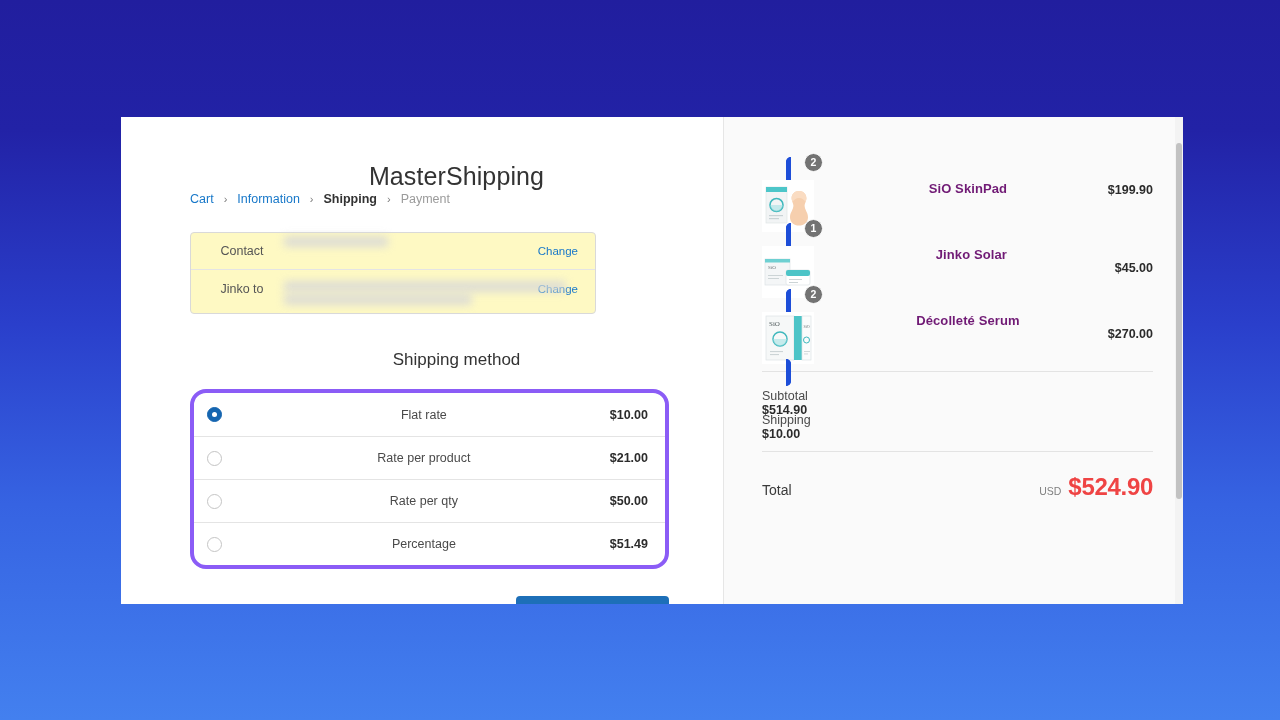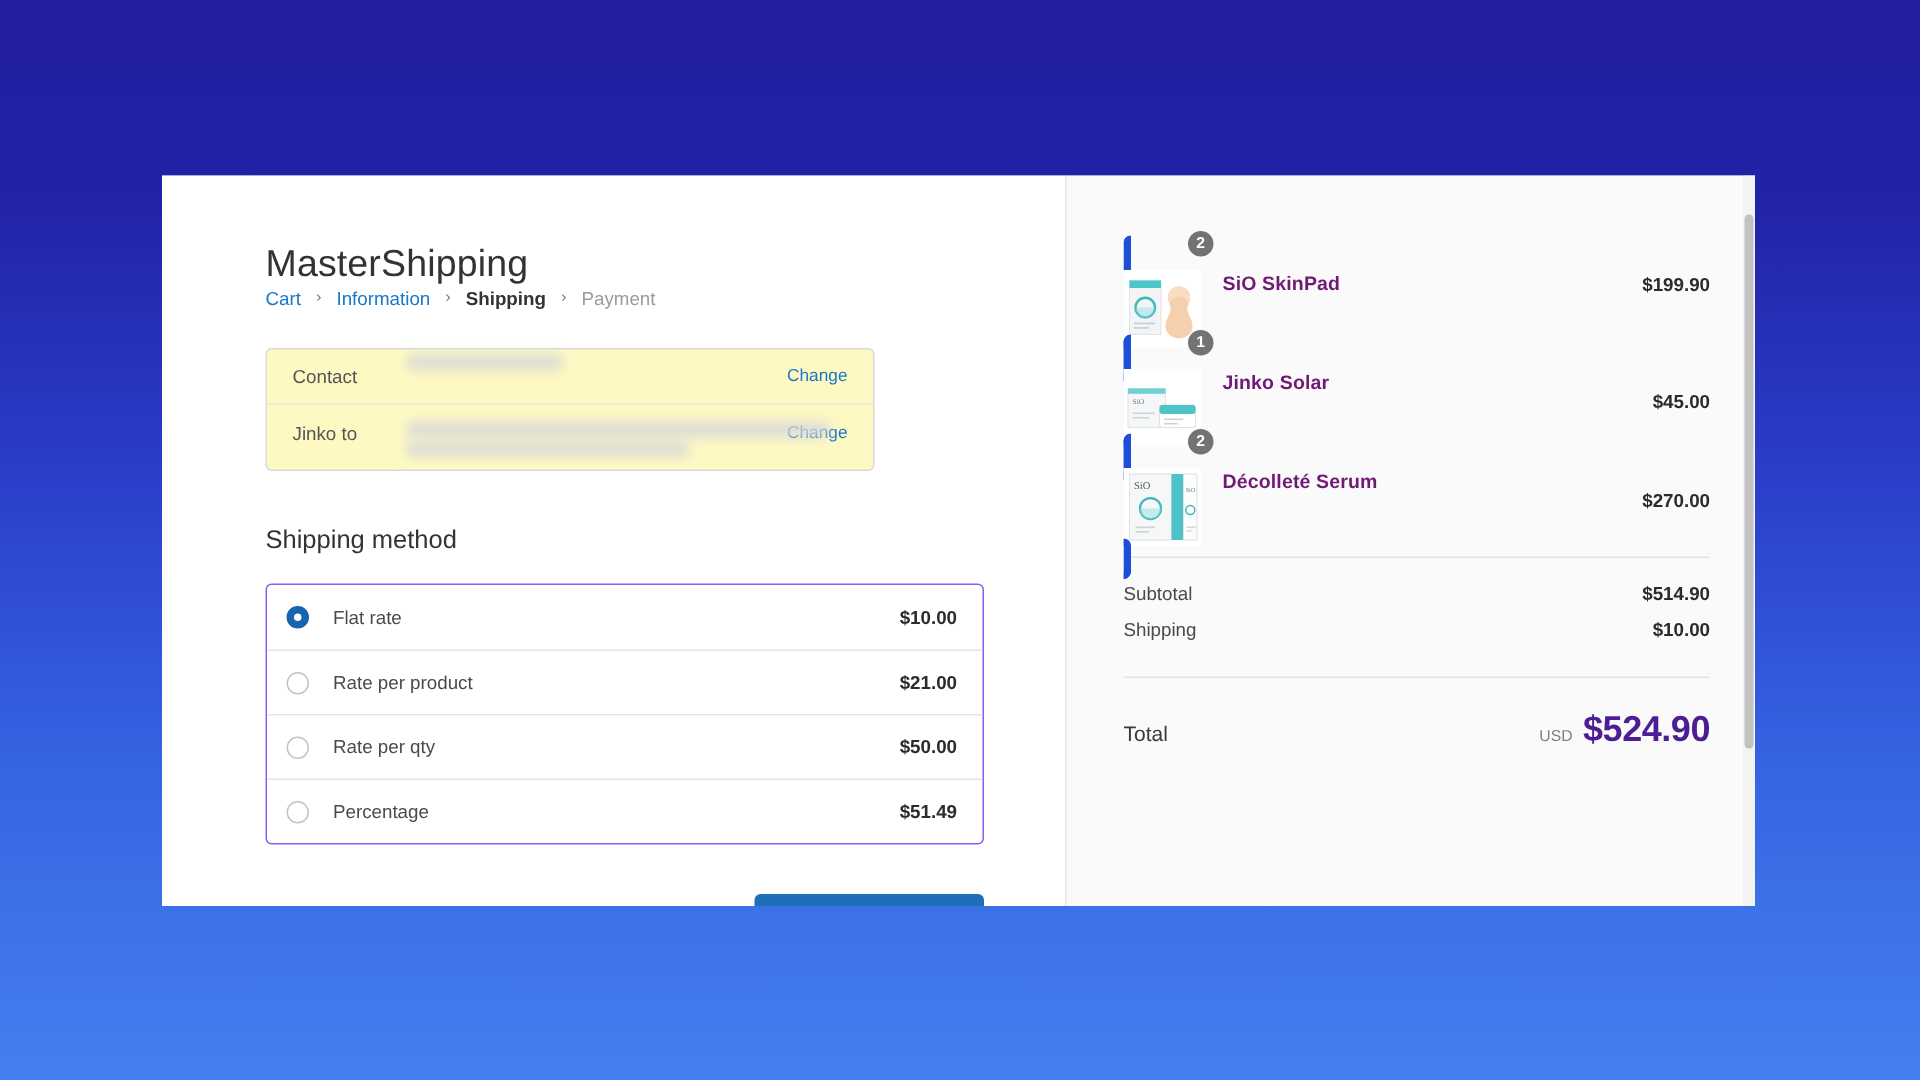--- a/index.html
+++ b/index.html
@@ -17,27 +17,28 @@
         #2222a6 18%,
         #2a3fcb 45%,
         #3663e2 70%,
         #4380ef 100%);
     position: relative;
   }
 
   
   #checkout-window {
     position: absolute;
-    left: 108px;
+    left: 121px;
     top: 117px;
     width: 1062px;
     height: 487px;
     display: flex;
     background: #ffffff;
     overflow: hidden;
+    text-align: center;
   }
 
   
   #checkout-left {
     width: 602px;
     background: #ffffff;
     position: relative;
     padding: 44px 0 0 69px;
   }
 
@@ -117,22 +118,22 @@
     margin-top: 35px;
     font-size: 17px;
     font-weight: 400;
     color: #333333;
     line-height: 22px;
   }
 
   #shipping-options {
     margin-top: 18px;
     width: 479px;
-    border: 1px solid #8b5cf6;
-    border-radius: 4px;
+    border: 4px solid #8b5cf6;
+    border-radius: 16px;
     overflow: hidden;
     background: #fff;
   }
   .ship-option {
     display: flex;
     align-items: center;
     height: 43px;
     padding: 0 17px 0 13px;
     border-top: 1px solid #e4e4e4;
     cursor: pointer;
@@ -264,20 +265,21 @@
     height: 1px;
     background: #e3e3e3;
     margin: 18px 0 0 0;
   }
 
   .total-row {
     display: flex;
     align-items: baseline;
     justify-content: space-between;
     height: 24px;
+    flex-direction: column;
   }
   #totals-sub { margin-top: 17px; }
   .total-label { font-size: 12.5px; color: #4a4a4a; }
   .total-value { font-size: 12.5px; color: #2b2b2b; font-weight: 700; }
 
   #grand-divider {
     height: 1px;
     background: #e3e3e3;
     margin-top: 14px;
   }
@@ -286,21 +288,21 @@
     display: flex;
     align-items: baseline;
     justify-content: space-between;
     margin-top: 21px;
   }
   #grand-total-label { font-size: 14px; color: #3a3a3a; }
   #grand-total-right { display: flex; align-items: baseline; gap: 7px; }
   #grand-total-currency { font-size: 10.5px; color: #808080; }
   #grand-total-value {
     font-size: 24px;
-    color: #4c1d95;
+    color: #ef4444;
     font-weight: 700;
     letter-spacing: -.3px;
   }
 
   
   #scrollbar-track {
     position: absolute;
     right: 0px;
     top: 0;
     width: 8px;

